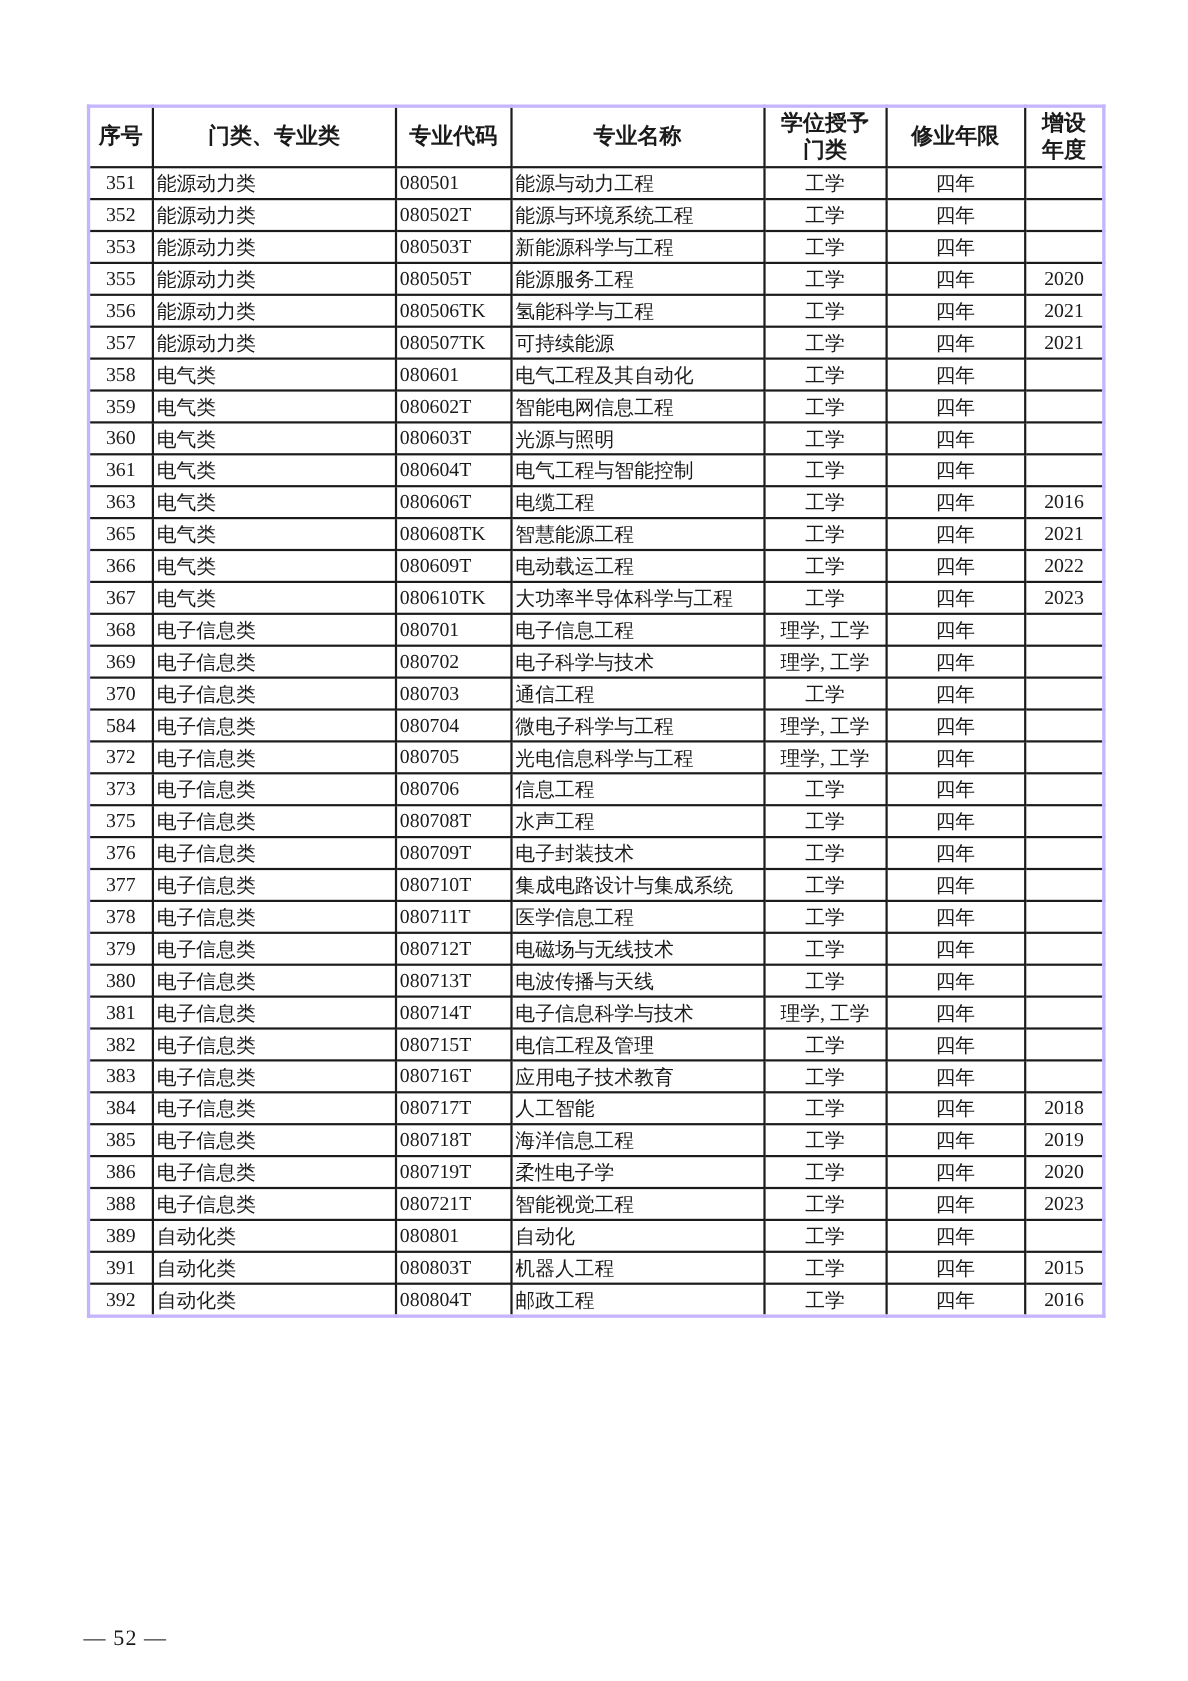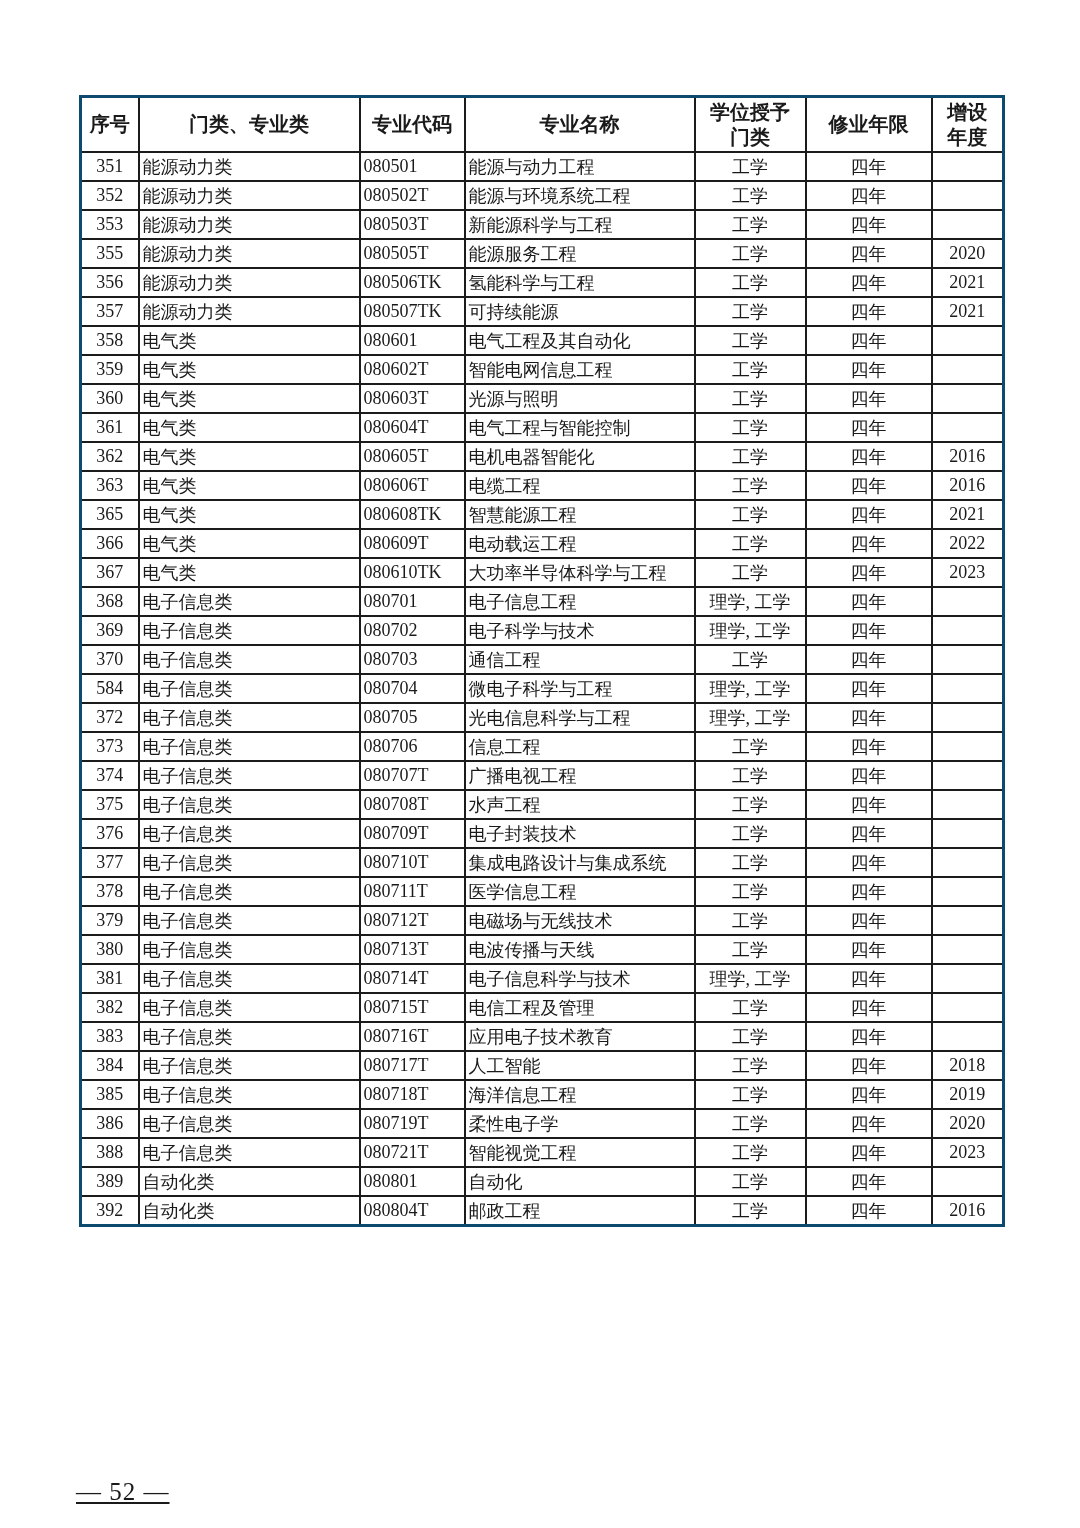--- a/index.html
+++ b/index.html
@@ -22,21 +22,21 @@
     background: #ffffff;
     overflow: hidden;
   }
   table.majors-table {
     position: absolute;
     left: 79px;
     top: 95px;
     width: 923px;
     border-collapse: collapse;
     table-layout: fixed;
-    border: 3px solid #0c4a6e;
+    border: 3px solid #c4b5fd;
   }
   table.majors-table th,
   table.majors-table td {
     border: 2px solid #1b1b1b;
     overflow: hidden;
     white-space: nowrap;
   }
   table.majors-table th {
     font-family: "Liberation Sans", "DejaVu Sans", sans-serif;
     font-weight: 700;
@@ -53,24 +53,23 @@
     height: 27px;
     vertical-align: middle;
     padding: 0 3px;
   }
   td.c-center { text-align: center; }
   td.c-left   { text-align: left; padding-left: 6px; }
   .footer {
     position: absolute;
     left: 76px;
     top: 1478px;
-    font-size: 25px;
+    font-size: 20px;
     color: #1a1a1a;
     letter-spacing: 1px;
-    text-decoration: underline;
   }
 </style>
 </head>
 <body>
 
 <div class="page">
 
   <table class="majors-table">
     <colgroup>
       <col style="width:58px">
@@ -179,29 +178,20 @@
         <tr>
           <td class="c-center">361</td>
           <td class="c-left">电气类</td>
           <td class="c-left">080604T</td>
           <td class="c-left">电气工程与智能控制</td>
           <td class="c-center">工学</td>
           <td class="c-center">四年</td>
           <td class="c-center"></td>
         </tr>
         <tr>
-          <td class="c-center">362</td>
-          <td class="c-left">电气类</td>
-          <td class="c-left">080605T</td>
-          <td class="c-left">电机电器智能化</td>
-          <td class="c-center">工学</td>
-          <td class="c-center">四年</td>
-          <td class="c-center">2016</td>
-        </tr>
-        <tr>
           <td class="c-center">363</td>
           <td class="c-left">电气类</td>
           <td class="c-left">080606T</td>
           <td class="c-left">电缆工程</td>
           <td class="c-center">工学</td>
           <td class="c-center">四年</td>
           <td class="c-center">2016</td>
         </tr>
         <tr>
           <td class="c-center">365</td>
@@ -273,29 +263,20 @@
           <td class="c-left">光电信息科学与工程</td>
           <td class="c-center">理学, 工学</td>
           <td class="c-center">四年</td>
           <td class="c-center"></td>
         </tr>
         <tr>
           <td class="c-center">373</td>
           <td class="c-left">电子信息类</td>
           <td class="c-left">080706</td>
           <td class="c-left">信息工程</td>
-          <td class="c-center">工学</td>
-          <td class="c-center">四年</td>
-          <td class="c-center"></td>
-        </tr>
-        <tr>
-          <td class="c-center">374</td>
-          <td class="c-left">电子信息类</td>
-          <td class="c-left">080707T</td>
-          <td class="c-left">广播电视工程</td>
           <td class="c-center">工学</td>
           <td class="c-center">四年</td>
           <td class="c-center"></td>
         </tr>
         <tr>
           <td class="c-center">375</td>
           <td class="c-left">电子信息类</td>
           <td class="c-left">080708T</td>
           <td class="c-left">水声工程</td>
           <td class="c-center">工学</td>
@@ -411,20 +392,29 @@
           <td class="c-center">2023</td>
         </tr>
         <tr>
           <td class="c-center">389</td>
           <td class="c-left">自动化类</td>
           <td class="c-left">080801</td>
           <td class="c-left">自动化</td>
           <td class="c-center">工学</td>
           <td class="c-center">四年</td>
           <td class="c-center"></td>
+        </tr>
+        <tr>
+          <td class="c-center">391</td>
+          <td class="c-left">自动化类</td>
+          <td class="c-left">080803T</td>
+          <td class="c-left">机器人工程</td>
+          <td class="c-center">工学</td>
+          <td class="c-center">四年</td>
+          <td class="c-center">2015</td>
         </tr>
         <tr>
           <td class="c-center">392</td>
           <td class="c-left">自动化类</td>
           <td class="c-left">080804T</td>
           <td class="c-left">邮政工程</td>
           <td class="c-center">工学</td>
           <td class="c-center">四年</td>
           <td class="c-center">2016</td>
         </tr>

